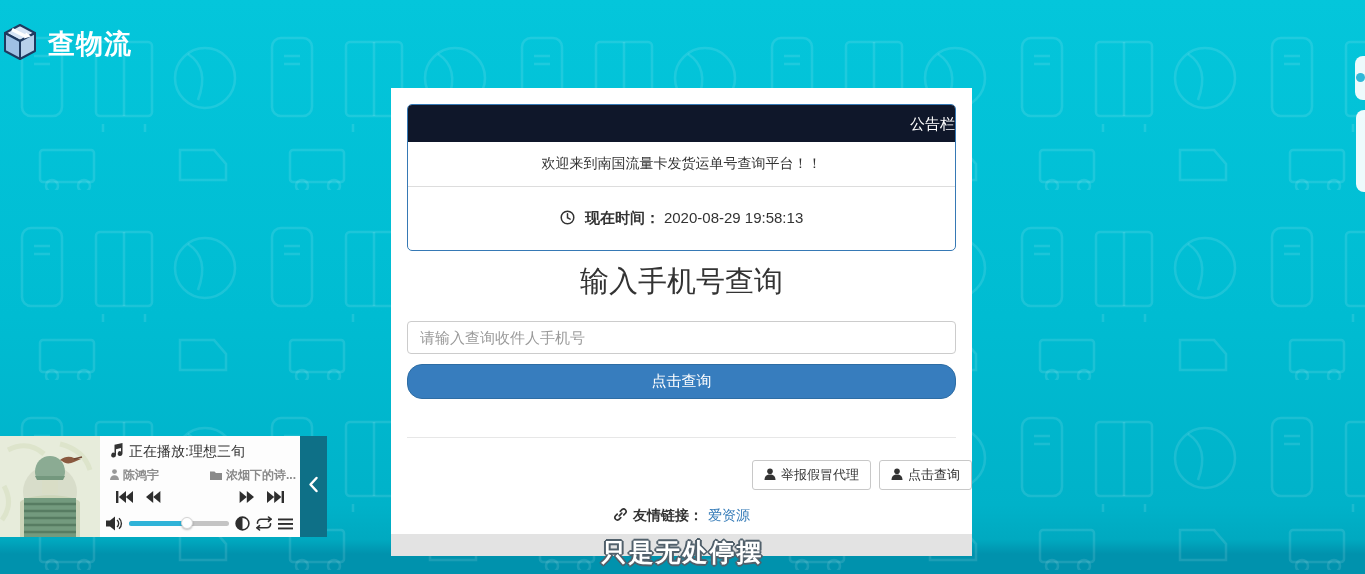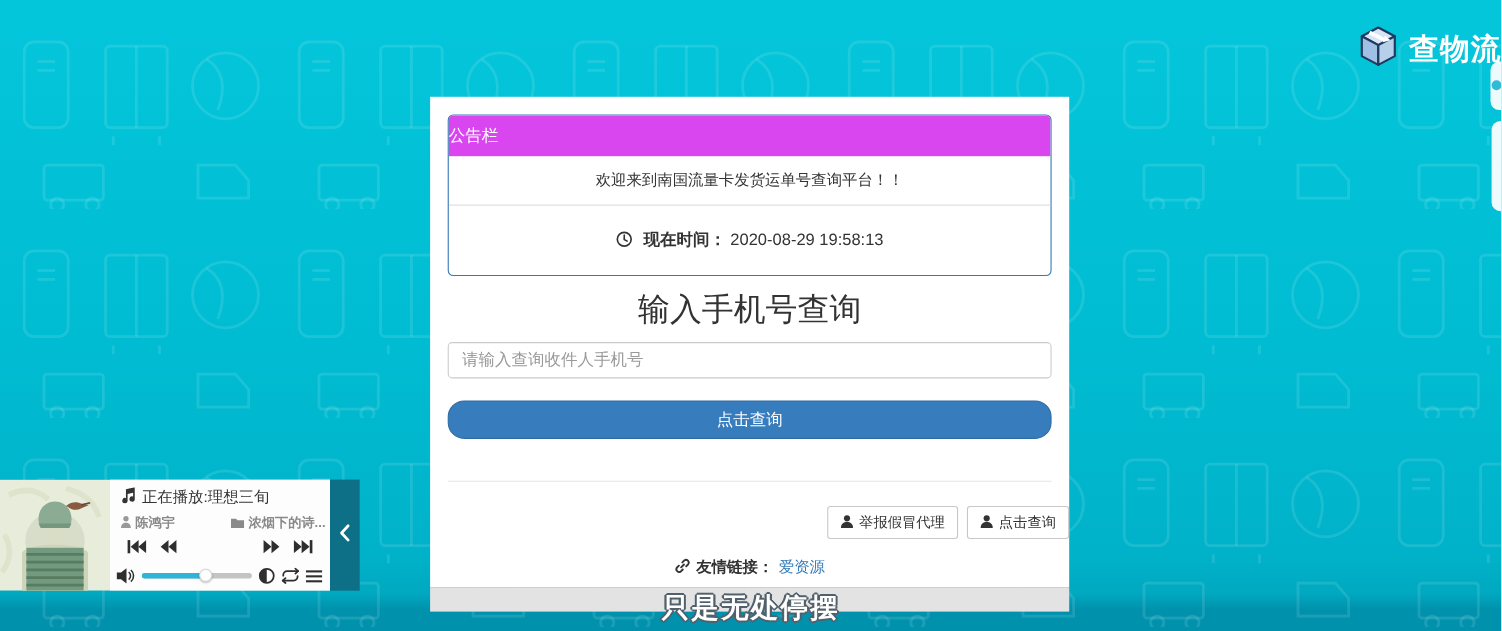--- a/index.html
+++ b/index.html
@@ -3,36 +3,36 @@
 <meta charset="utf-8">
 <style>
   * { margin:0; padding:0; box-sizing:border-box; }
   html,body { width:1365px; height:574px; overflow:hidden; }
   body { font-family:"Liberation Sans","DejaVu Sans",sans-serif; }
   .stage { position:relative; width:1365px; height:574px; overflow:hidden;
            background:linear-gradient(180deg,#04c6db 0%, #00bcd2 55%, #00b2c9 88%, #00a9c0 94%, #0092ad 96.5%, #0092ad 100%); }
   .bg-pattern { position:absolute; left:0; top:0; width:1365px; height:574px; }
 
   
-  .logo { position:absolute; left:0; top:22px; width:100%; display:flex; justify-content:flex-end; align-items:center; gap:8px; }
+  .logo { position:absolute; left:0; top:22px; width:100%; display:flex; justify-content:flex-start; align-items:center; gap:8px; }
   .logo-text { color:#ffffff; font-size:27px; font-weight:600; letter-spacing:1px; }
 
   
   .card { position:absolute; left:391px; top:88px; width:581px; height:446px; background:#ffffff; }
   .card-band { position:absolute; left:391px; top:534px; width:581px; height:22px; background:#e3e3e3; }
 
   .panel { position:absolute; left:16px; top:16px; width:549px; border:1px solid #3679b5; border-radius:5px; overflow:hidden; background:#fff; }
-  .panel-head { height:37px; line-height:37px; background:#d946ef; color:#ffffff; text-align:left; font-size:15px; }
+  .panel-head { height:37px; line-height:37px; background:#0f172a; color:#ffffff; text-align:right; font-size:15px; }
   .panel-row1 { padding:13px 10px; text-align:center; font-size:14px; color:#333; border-bottom:1px solid #ddd; }
   .panel-row2 { padding:22px 0; text-align:center; font-size:15px; color:#333; }
   .panel-row2 .lbl { font-weight:bold; margin:0 4px 0 6px; }
   .panel-row2 svg { vertical-align:-2px; }
 
   .query-heading { position:absolute; left:0; top:174px; width:100%; text-align:center; font-size:29px; color:#333; }
-  .query-input { position:absolute; left:16px; top:223px; width:549px; height:33px; border:1px solid #ccc; border-radius:4px;
+  .query-input { position:absolute; left:16px; top:233px; width:549px; height:33px; border:1px solid #ccc; border-radius:4px;
                  padding:0 12px; font-size:15px; color:#14532d; outline:none; font-family:inherit; }
   .query-input::placeholder { color:#9a9a9a; }
   .query-btn { position:absolute; left:16px; top:276px; width:549px; height:35px; background:#377dbe; border:1px solid #2e6da4;
                border-radius:15px; color:#ffffff; font-size:15px; cursor:pointer; font-family:inherit; }
   .divider { position:absolute; left:16px; top:349px; width:549px; height:1px; background:#e7e7e7; }
 
   .actions { position:absolute; left:0; top:372px; width:100%; display:flex; justify-content:flex-end; gap:8px; }
   .action-btn { display:flex; align-items:center; gap:5px; padding:5px 11px; background:#fff; border:1px solid #c8c8c8;
                 border-radius:3px; font-size:13px; color:#333; cursor:pointer; font-family:inherit; }
 

